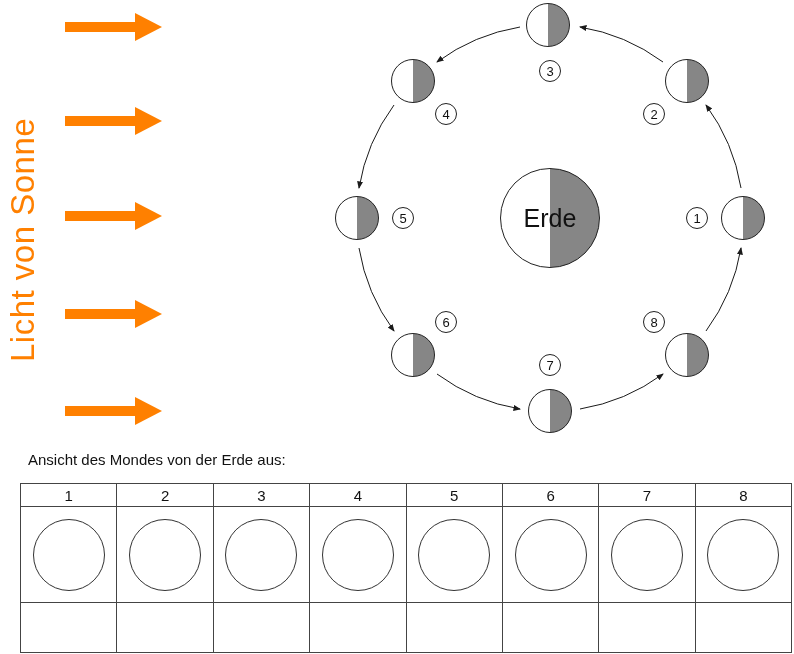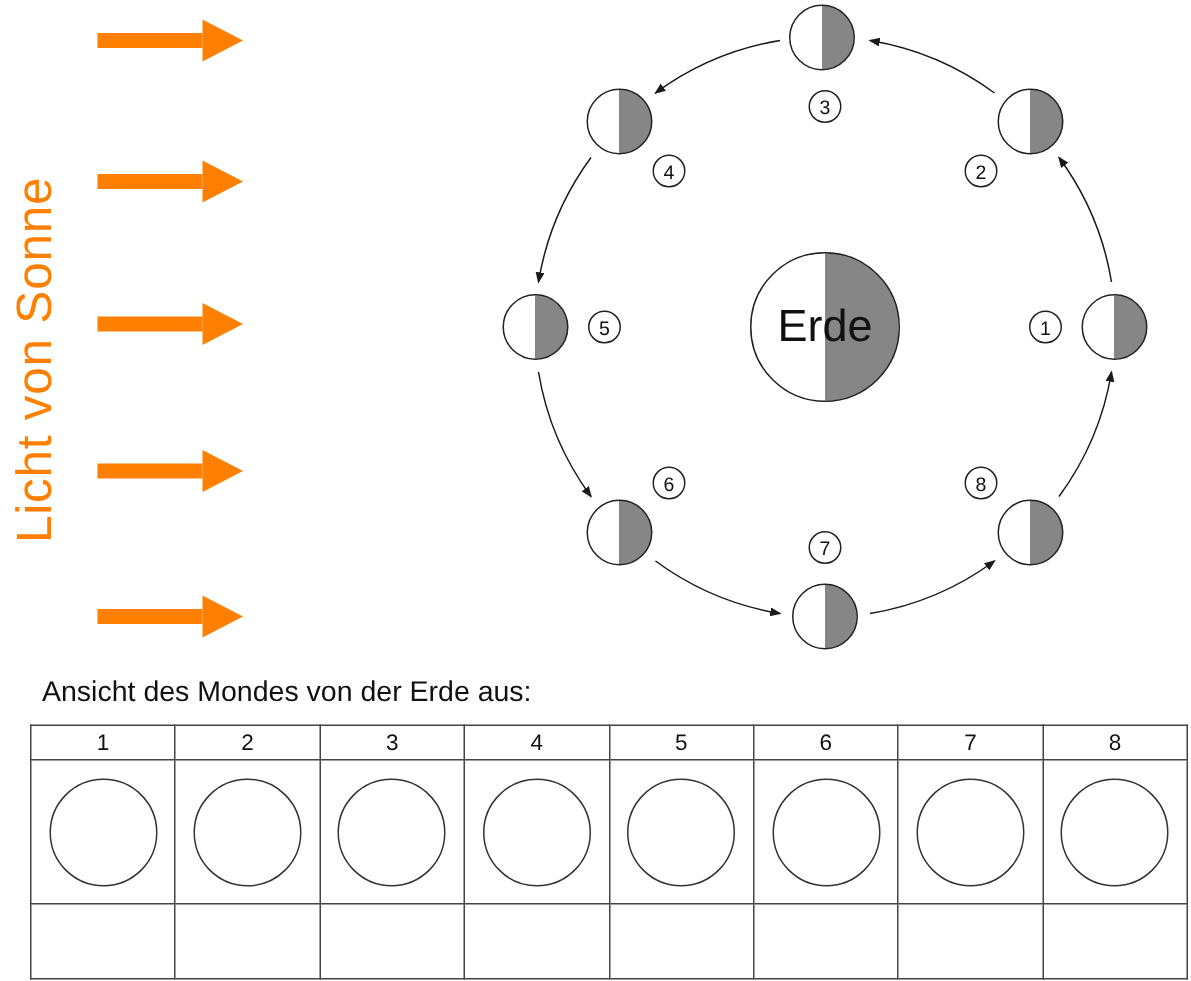--- a/index.html
+++ b/index.html
@@ -36,21 +36,21 @@
   .sun-arrow.a4 { top: 300px; }
   .sun-arrow.a5 { top: 397px; }
 
   
   .orbit-arrows { position: absolute; left: 0; top: 0; width: 794px; height: 654px; pointer-events: none; }
   .earth {
     position: absolute; left: 500px; top: 168px; width: 100px; height: 100px;
     border-radius: 50%; border: 1px solid #222;
     background: linear-gradient(90deg, #ffffff 50%, #868686 50%);
     display: flex; align-items: center; justify-content: center;
-    font-size: 30px; color: #111;
+    font-size: 25px; color: #111;
   }
   .moon {
     position: absolute; width: 44px; height: 44px; border-radius: 50%;
     border: 1px solid #222;
     background: linear-gradient(90deg, #ffffff 50%, #868686 50%);
   }
   .moon.m1 { left: 721px; top: 196px; }
   .moon.m2 { left: 665px; top: 59px;  }
   .moon.m3 { left: 526px; top: 3px;   }
   .moon.m4 { left: 391px; top: 59px;  }
@@ -67,21 +67,21 @@
   .badge.b1 { left: 686px; top: 207px; }
   .badge.b2 { left: 643px; top: 103px; }
   .badge.b3 { left: 539px; top: 60px;  }
   .badge.b4 { left: 435px; top: 103px; }
   .badge.b5 { left: 392px; top: 207px; }
   .badge.b6 { left: 435px; top: 311px; }
   .badge.b7 { left: 539px; top: 354px; }
   .badge.b8 { left: 643px; top: 311px; }
 
   
-  .caption { position: absolute; left: 28px; top: 451px; font-size: 19px; color: #111; }
+  .caption { position: absolute; left: 28px; top: 451px; font-size: 15px; color: #111; }
   .answer-table {
     position: absolute; left: 20px; top: 483px; width: 772px;
     border-collapse: collapse; table-layout: fixed;
   }
   .answer-table td { border: 1px solid #444; text-align: center; font-size: 15px; padding: 0; vertical-align: middle; }
   .header-row td { height: 23px; }
   .circle-row td { height: 96px; }
   .empty-row td  { height: 50px; }
   .blank-circle {
     width: 72px; height: 72px; border: 1px solid #333; border-radius: 50%;

